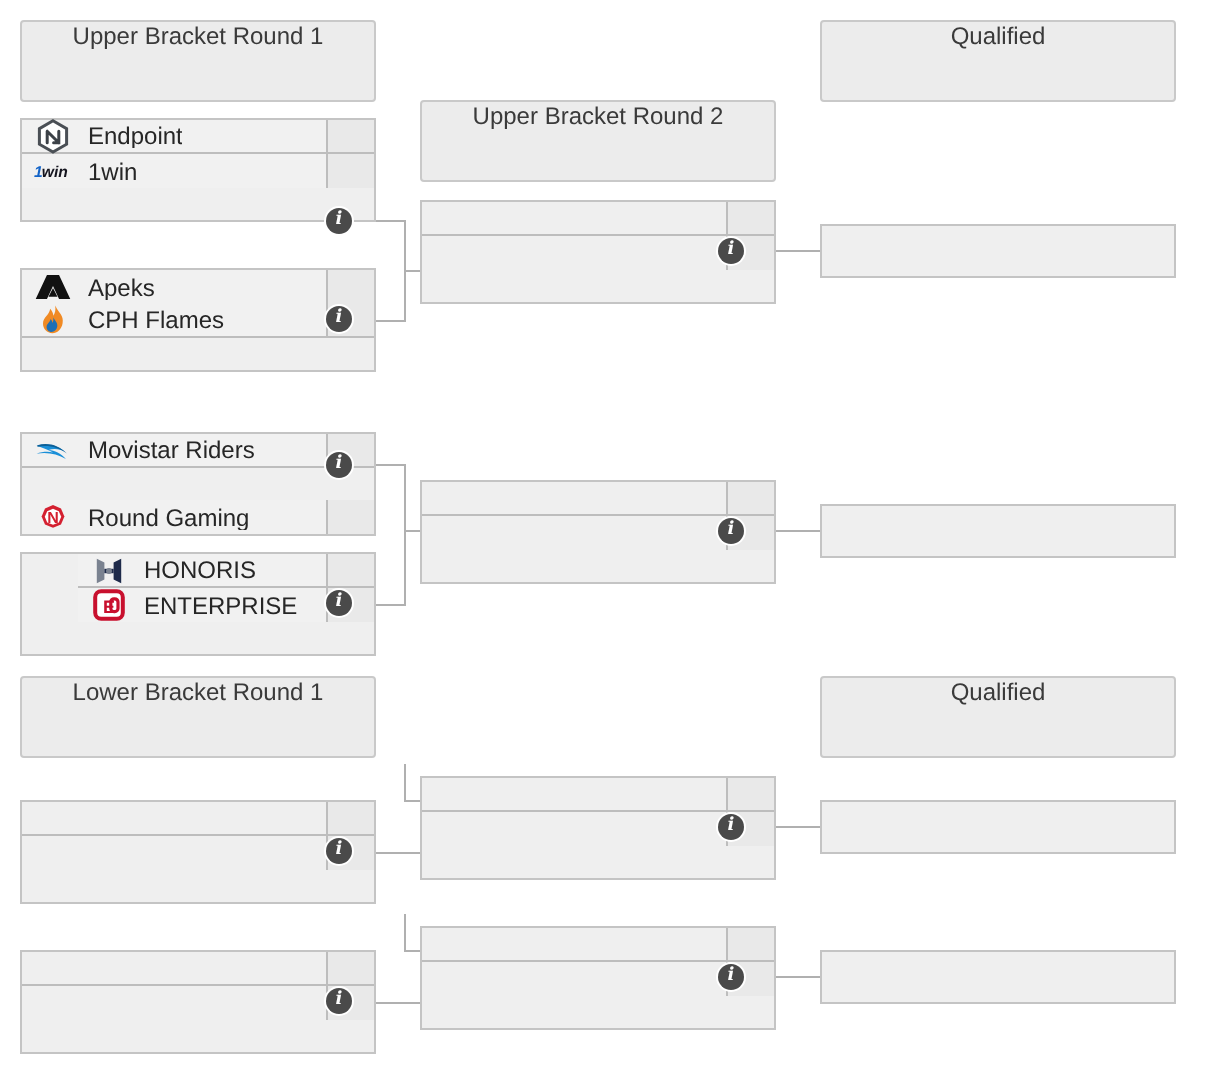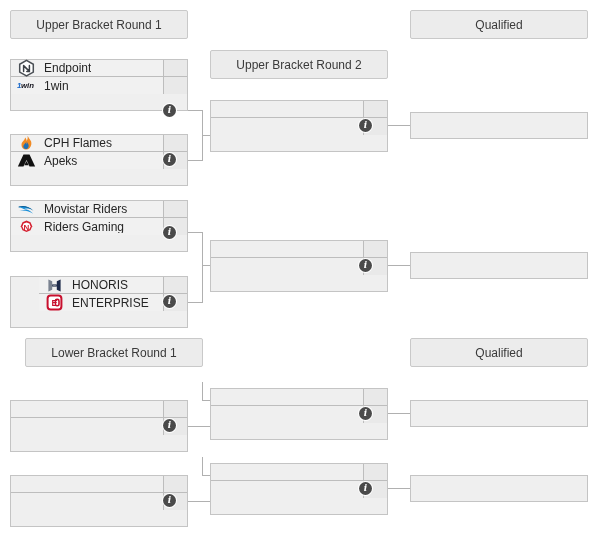--- a/index.html
+++ b/index.html
@@ -8,25 +8,25 @@
     background:#ffffff;
     font-family:"Liberation Sans","DejaVu Sans",sans-serif;
     font-size:12px;color:#2b2b2b;
     position:relative;overflow:hidden;
     -webkit-font-smoothing:antialiased;
   }
   .bracket{position:absolute;left:0;top:0;width:616px;height:541px;}
 
   
   .round-header{
-    position:absolute;height:29px;
+    position:absolute;height:41px;
     background:#ececec;
     border:1px solid #c9c9c9;
     border-radius:2px;
-    display:flex;align-items:center;justify-content:center;
+    display:flex;justify-content:center;
     font-size:12px;color:#3a3a3a;
     box-sizing:border-box;
   }
 
   
   .match{
     position:absolute;
     box-sizing:border-box;
     border:1px solid #c4c4c4;
     background:#efefef;
@@ -121,71 +121,71 @@
       </span>
       <span class="tname">1win</span>
       <span class="scorecol"></span>
     </div>
   </div>
   <div class="info-badge" style="left:163px;top:104px;">
     <span>i</span>
   </div>
 
   <div class="match" style="left:10px;top:134px;width:178px;height:52px;">
+    <div class="slot">
+      <span class="logo">
+        <svg width="19" height="19" viewBox="0 0 22 16">
+          <polygon points="7.5,1 14.5,1 21,15 14.5,15 11,7.4 7.5,15 1,15" fill="#111111"></polygon>
+          <polygon points="11,8.6 13.6,13.6 8.4,13.6" fill="#111111"></polygon>
+        </svg>
+      </span>
+      <span class="tname">Apeks</span>
+      <span class="scorecol"></span>
+    </div>
     <div class="slot top">
       <span class="logo">
         <svg width="19" height="19" viewBox="0 0 19 19">
           <path d="M10.6 1.8 C12.4 5.6 15 6.8 14.3 10.6 C13.8 13.6 11.6 15.6 9.2 15.6
                    C6.5 15.6 4.5 13.5 4.5 10.8 C4.5 7.6 7.6 6.8 8.1 3.4
                    C9.1 4.6 9.6 5.6 9.7 6.9 C10.6 5.6 10.9 3.8 10.6 1.8 Z" fill="#f08a24"></path>
           <path d="M9.6 7.6 C10.6 9.6 12 10.4 11.6 12.4 C11.3 14 10.1 15 8.8 15
                    C7.3 15 6.3 13.9 6.3 12.5 C6.3 10.8 8 10.3 8.3 8.5
                    C8.9 9.2 9.2 9.8 9.2 10.5 C9.7 9.8 9.8 8.7 9.6 7.6 Z" fill="#1f6fb4"></path>
         </svg>
       </span>
       <span class="tname">CPH Flames</span>
       <span class="scorecol"></span>
     </div>
-    <div class="slot">
-      <span class="logo">
-        <svg width="19" height="19" viewBox="0 0 22 16">
-          <polygon points="7.5,1 14.5,1 21,15 14.5,15 11,7.4 7.5,15 1,15" fill="#111111"></polygon>
-          <polygon points="11,8.6 13.6,13.6 8.4,13.6" fill="#111111"></polygon>
-        </svg>
-      </span>
-      <span class="tname">Apeks</span>
-      <span class="scorecol"></span>
-    </div>
   </div>
   <div class="info-badge" style="left:163px;top:153px;">
     <span>i</span>
   </div>
 
-  <div class="match" style="left:10px;top:200px;width:178px;height:52px;">
+  <div class="match" style="left:10px;top:216px;width:178px;height:52px;justify-content:space-between;">
     <div class="slot top">
       <span class="logo">
         <svg width="19" height="19" viewBox="0 0 22 16">
           <path d="M1.5 5 C7 3.4 13 4.4 18 8.4 C15 6.8 11.5 6.4 8.5 7.4
                    C12 7.6 15.5 9.4 18.5 12.6 C13.5 9.6 7 8.4 1.5 9.6
                    C4.5 8.4 8 8.2 11 8.8 C7.5 7 4.2 5.8 1.5 5 Z" fill="#1a8fd8"></path>
           <path d="M2 4.6 C8 2.8 14.5 4.6 19 9.4 C14 5.6 7.5 4.2 2 5.6 Z" fill="#0d5f96"></path>
         </svg>
       </span>
       <span class="tname">Movistar Riders</span>
       <span class="scorecol"></span>
     </div>
     <div class="slot">
       <span class="logo">
         <svg width="19" height="19" viewBox="0 0 19 19">
           <polygon points="9.5,1.5 13.5,3.2 15.2,7.2 13.5,11.2 9.5,12.9 5.5,11.2 3.8,7.2 5.5,3.2" fill="#d42030" transform="translate(0,2)"></polygon>
           <polygon points="9.5,3.4 12.4,4.6 13.6,7.4 12.4,10.2 9.5,11.4 6.6,10.2 5.4,7.4 6.6,4.6" fill="#ffffff" transform="translate(0,2)"></polygon>
           <text x="9.5" y="12.6" text-anchor="middle" font-family="Liberation Sans, sans-serif" font-size="8" font-weight="bold" fill="#d42030">N</text>
         </svg>
       </span>
-      <span class="tname">Riders Gaming</span>
+      <span class="tname">Round Gaming</span>
       <span class="scorecol"></span>
     </div>
   </div>
   <div class="info-badge" style="left:163px;top:226px;">
     <span>i</span>
   </div>
 
   <div class="match" style="left:10px;top:276px;width:178px;height:52px;padding-left:28px;">
     <div class="slot top">
       <span class="logo">
@@ -262,21 +262,21 @@
       <span class="scorecol qual"></span>
     </div>
   </div>
   <div class="match" style="left:410px;top:252px;width:178px;height:27px;">
     <div class="slot empty">
       <span class="tname"></span>
       <span class="scorecol qual"></span>
     </div>
   </div>
 
-  <div class="round-header" style="left:25px;top:338px;width:178px;">
+  <div class="round-header" style="left:10px;top:338px;width:178px;">
     <span>Lower Bracket Round 1</span>
   </div>
   <div class="round-header" style="left:410px;top:338px;width:178px;">
     <span>Qualified</span>
   </div>
 
   <div class="match" style="left:10px;top:400px;width:178px;height:52px;">
     <div class="slot top empty">
       <span class="tname"></span>
       <span class="scorecol"></span>

